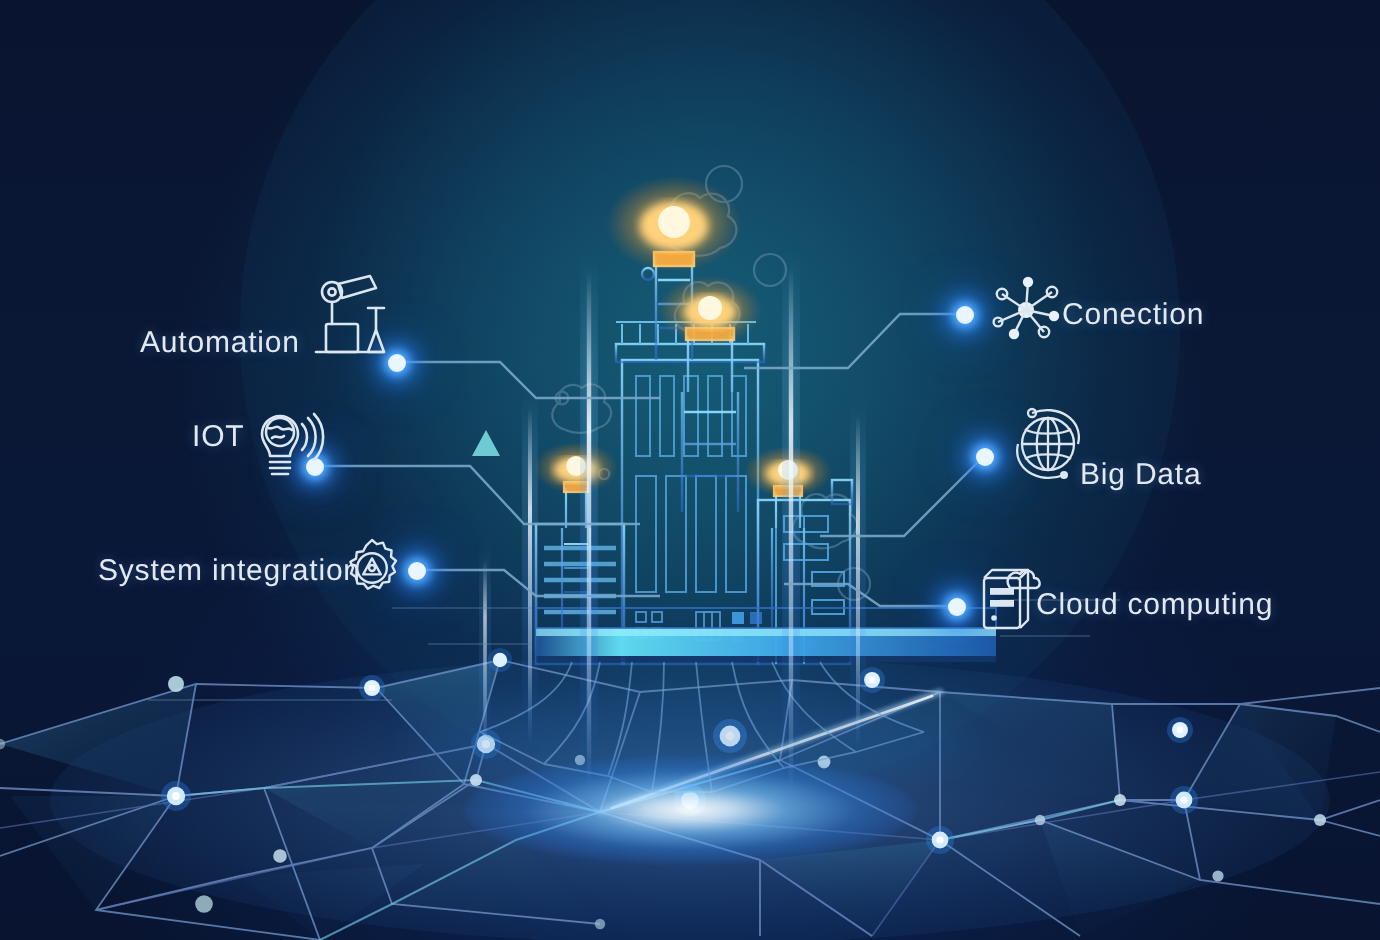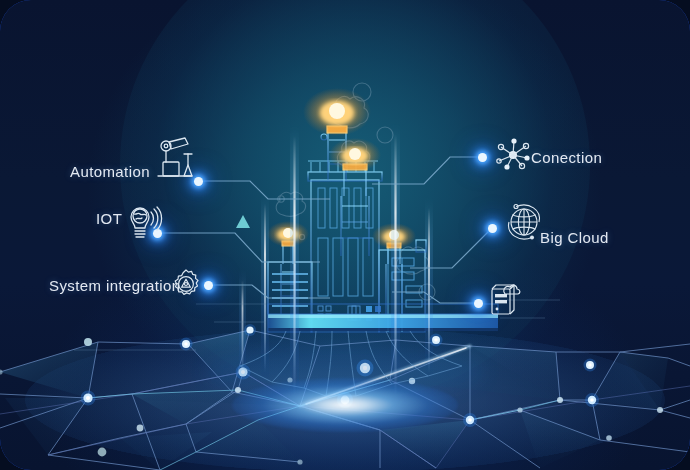--- a/index.html
+++ b/index.html
@@ -1,20 +1,19 @@
 <!DOCTYPE html>
 <html><head>
 <meta charset="utf-8">
 <style>
   html,body{margin:0;padding:0;background:#050d20;}
   #root{
     position:relative;width:690px;height:470px;overflow:hidden;
     font-family:"Liberation Sans", sans-serif;
     background:#1d4ed8;
-    border-radius:31px;
   }
   .layer{position:absolute;inset:0;}
   svg.layer{display:block;}
   .lbl{
     position:absolute;color:#e3e9f2;font-size:15px;letter-spacing:.4px;
     white-space:nowrap;font-family:"Liberation Sans", sans-serif;
     text-shadow:0 0 6px rgba(120,180,255,.35);
   }
   .node{
     position:absolute;width:9px;height:9px;border-radius:50%;
@@ -476,36 +475,37 @@
       <circle cx="7" cy="11" r="2.6"></circle>
       <circle cx="20" cy="5" r="2.6" fill="#e8f1fa" stroke="none"></circle>
       <circle cx="32" cy="10" r="2.6"></circle>
       <circle cx="33" cy="22" r="2.6" fill="#e8f1fa" stroke="none"></circle>
       <circle cx="28" cy="30" r="2.6"></circle>
       <circle cx="13" cy="31" r="2.6" fill="#e8f1fa" stroke="none"></circle>
       <circle cx="5" cy="25" r="2.2"></circle>
     </svg>
   </div>
 
-  <div class="lbl" style="left:540px;top:229px">Big Cloud</div>
+  <div class="lbl" style="left:540px;top:229px">Big Data</div>
   <div class="icon" style="left:503px;top:200px">
     <svg width="42" height="44" viewBox="0 0 42 44" fill="none" stroke="#dbe6f0" stroke-width="1.15">
       <circle cx="21" cy="22" r="13"></circle>
       <ellipse cx="21" cy="22" rx="5.6" ry="13"></ellipse>
       <line x1="8" y1="22" x2="34" y2="22"></line>
       <path d="M9.5,14.6 C13.5,17.6 28.5,17.6 32.5,14.6"></path>
       <path d="M9.5,29.4 C13.5,26.4 28.5,26.4 32.5,29.4"></path>
       <line x1="21" y1="9" x2="21" y2="35"></line>
       <path d="M13,6.5 C26,1.5 39,10 36,22" stroke-dasharray="0"></path>
       <path d="M29,37.5 C16,42.5 3,34 6,22"></path>
       <circle cx="13" cy="6.5" r="2"></circle>
       <circle cx="29" cy="37.5" r="2" fill="#dbe6f0" stroke="none"></circle>
     </svg>
   </div>
 
+  <div class="lbl" style="left:518px;top:294px">Cloud computing</div>
   <div class="icon" style="left:489px;top:281px">
     <svg width="34" height="36" viewBox="0 0 34 36" fill="none" stroke="#dbe6f0" stroke-width="1.2" stroke-linejoin="round">
       <path d="M15,11 c-1,-4 3,-7 6,-5 c2,-3 7,-2 7,2 c3,0 4,4 1,5 h-13 z"></path>
       <rect x="3" y="8" width="18" height="25" rx="1.5"></rect>
       <path d="M3,8 L7,4 L25,4 L21,8"></path>
       <path d="M21,8 L25,4 L25,29 L21,33"></path>
       <rect x="6" y="13" width="12" height="3.4" fill="#dbe6f0" stroke="none"></rect>
       <rect x="6" y="19" width="12" height="3.4" fill="#dbe6f0" stroke="none"></rect>
       <circle cx="8" cy="28" r="1.4" fill="#dbe6f0" stroke="none"></circle>
     </svg>

